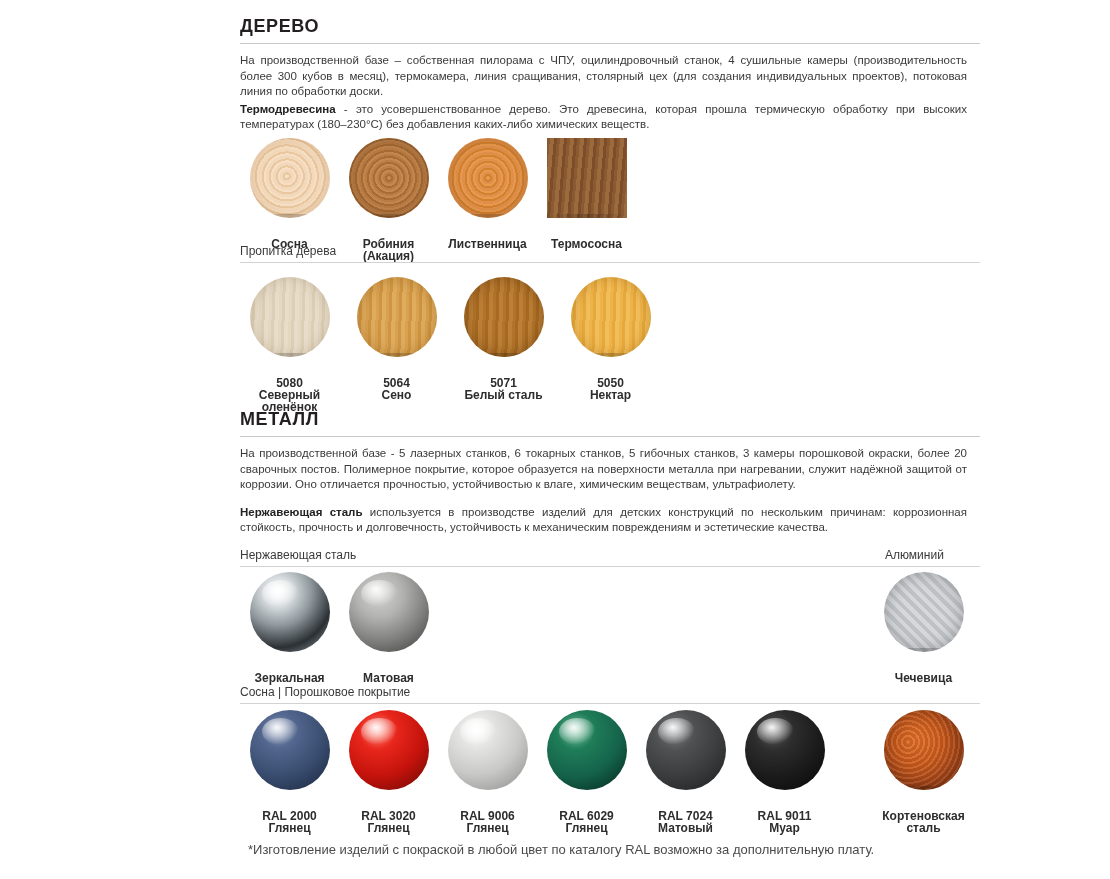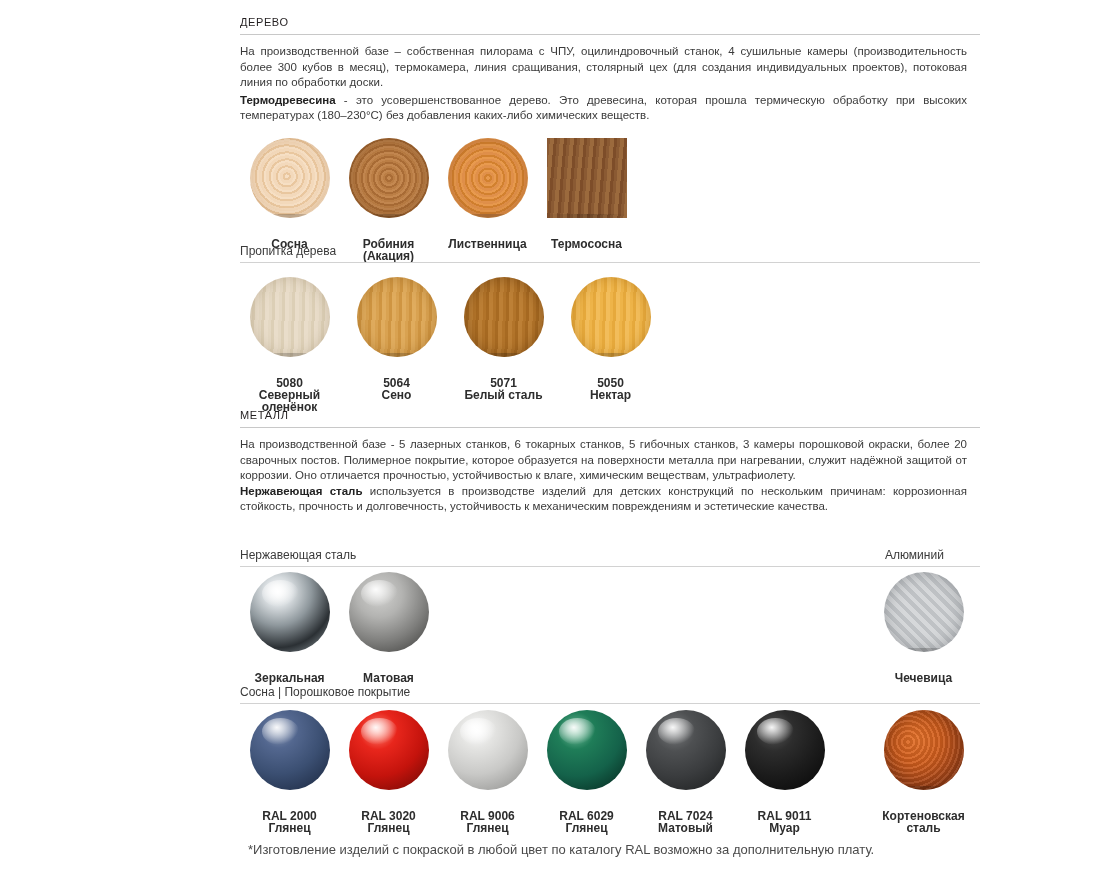--- a/index.html
+++ b/index.html
@@ -17,22 +17,22 @@
     overflow: hidden;
   }
 
   
   .section {
     position: absolute;
     left: 240px;
     width: 740px;
   }
   .sec-title {
-    font-size: 11px;
-    font-weight: normal;
+    font-size: 18px;
+    font-weight: bold;
     letter-spacing: 0.6px;
     color: #231f20;
     padding-bottom: 6px;
   }
   .sec-rule {
     border-bottom: 1px solid #c8c8c8;
     width: 740px;
   }
 
   .body-text {
@@ -284,21 +284,21 @@
         <span>5050</span>
         <span class="sub">Нектар</span>
       </div>
     </div>
   </div>
 
   <div class="section" style="top:409px;">
     <div class="sec-title">МЕТАЛЛ</div>
     <div class="sec-rule"></div>
     <div class="body-text">На производственной базе - 5 лазерных станков, 6 токарных станков, 5 гибочных станков, 3 камеры порошковой окраски, более 20 сварочных постов. Полимерное покрытие, которое образуется на поверхности металла при нагревании, служит надёжной защитой от коррозии. Оно отличается прочностью, устойчивостью к влаге, химическим веществам, ультрафиолету.</div>
-    <div class="body-text" style="margin-top:0;"><b>Нержавеющая сталь</b><span> используется в производстве изделий для детских конструкций по нескольким причинам: коррозионная стойкость, прочность и долговечность, устойчивость к механическим повреждениям и эстетические качества.</span></div>
+    <div class="body-text" style="margin-top:12px;"><b>Нержавеющая сталь</b><span> используется в производстве изделий для детских конструкций по нескольким причинам: коррозионная стойкость, прочность и долговечность, устойчивость к механическим повреждениям и эстетические качества.</span></div>
   </div>
 
   <div class="section" style="top:544px;">
     <div class="subhead">Нержавеющая сталь</div>
     <div class="subhead-rule"></div>
   </div>
   <div style="position:absolute; left:885px; top:544px; width:120px; text-align:left;">
     <div class="subhead">Алюминий</div>
   </div>
 

